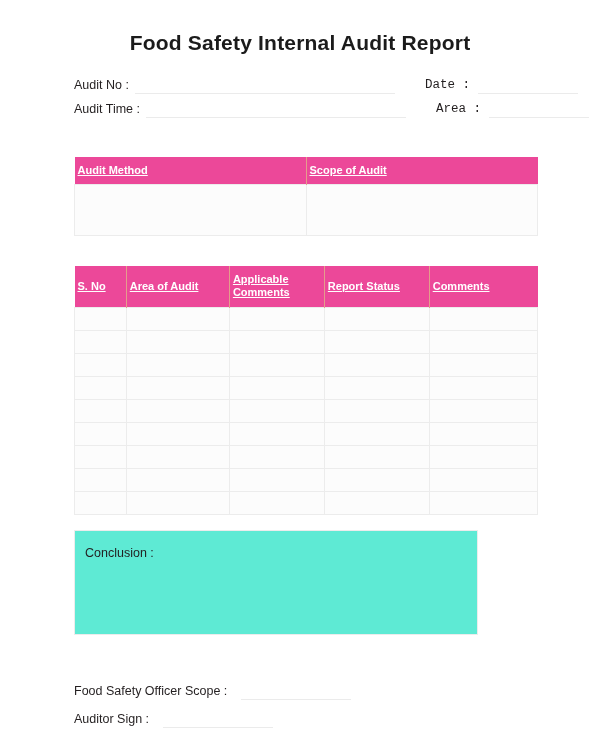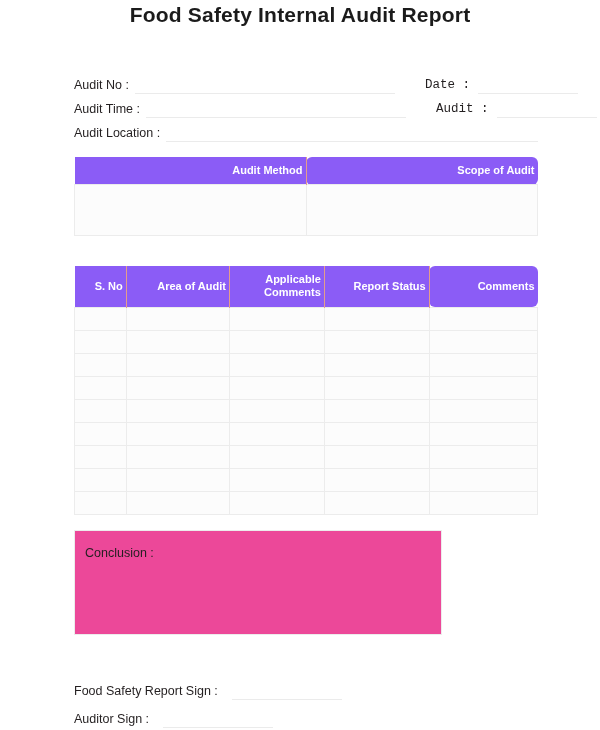--- a/index.html
+++ b/index.html
@@ -20,21 +20,21 @@
     width: 600px;
     height: 730px;
     background: #ffffff;
     box-sizing: border-box;
   }
 
   
   .doc-title {
     position: absolute;
     left: 0;
-    top: 3px;
+    top: 31px;
     width: 600px;
     text-align: center;
     font-size: 21px;
     font-weight: bold;
     letter-spacing: 0.2px;
     color: #1b1b1b;
   }
 
   
   .meta {
@@ -78,30 +78,31 @@
 
   
   .tbl {
     position: absolute;
     left: 74px;
     width: 464px;
     border-collapse: collapse;
     table-layout: fixed;
   }
   .tbl th {
-    background: #8b5cf6;
+    background: #ec4899;
     color: #ffffff;
     font-size: 11px;
     font-weight: bold;
-    text-align: right;
+    text-align: left;
     padding: 7px 3px;
     border-right: 1px solid #e49d8b;
     line-height: 1.22;
-  }
-  .tbl th:last-child { border-right: none; border-radius: 6px; }
+    text-decoration: underline;
+  }
+  .tbl th:last-child { border-right: none; }
   .tbl td {
     background: #fcfcfc;
     border: 1px solid #ececec;
     padding: 0;
   }
 
   
   #table-method { top: 157px; }
   #table-method th { height: 12px; }
   #table-method td { height: 50px; }
@@ -109,24 +110,24 @@
   
   #table-findings { top: 266px; }
   #table-findings th { height: 25px; }
   #table-findings td { height: 22px; }
 
   
   .conclusion {
     position: absolute;
     left: 74px;
     top: 530px;
-    width: 368px;
+    width: 404px;
     height: 105px;
     box-sizing: border-box;
-    background: #ec4899;
+    background: #5eead4;
     border: 1px solid #ececec;
     padding: 12px 10px;
   }
   .conclusion-label {
     font-size: 12.5px;
     color: #231f20;
   }
 
   
   .signatures {
@@ -167,28 +168,24 @@
       <span class="meta-rule short-left"></span>
       <span class="meta-spacer"></span>
       <span class="meta-label right">Date :</span>
       <span class="meta-rule right-rule"></span>
     </div>
 
     <div class="meta-row">
       <span class="meta-label">Audit Time :</span>
       <span class="meta-rule short-left"></span>
       <span class="meta-spacer"></span>
-      <span class="meta-label right">Audit :</span>
+      <span class="meta-label right">Area :</span>
       <span class="meta-rule right-rule"></span>
     </div>
 
-    <div class="meta-row">
-      <span class="meta-label">Audit Location :</span>
-      <span class="meta-rule full"></span>
-    </div>
 
   </div>
 
   <table class="tbl" id="table-method">
     <thead>
       <tr>
         <th style="width:50%">Audit Method</th>
         <th style="width:50%">Scope of Audit</th>
       </tr>
     </thead>
@@ -277,21 +274,21 @@
       </tbody>
   </table>
 
   <div class="conclusion">
     <span class="conclusion-label">Conclusion :</span>
     <span></span>
   </div>
 
   <div class="signatures">
     <div class="sign-row">
-      <span class="sign-label">Food Safety Report Sign :</span>
+      <span class="sign-label">Food Safety Officer Scope :</span>
       <span class="sign-rule"></span>
     </div>
     <div class="sign-row">
       <span class="sign-label">Auditor Sign :</span>
       <span class="sign-rule"></span>
     </div>
   </div>
 
 </div>
 

